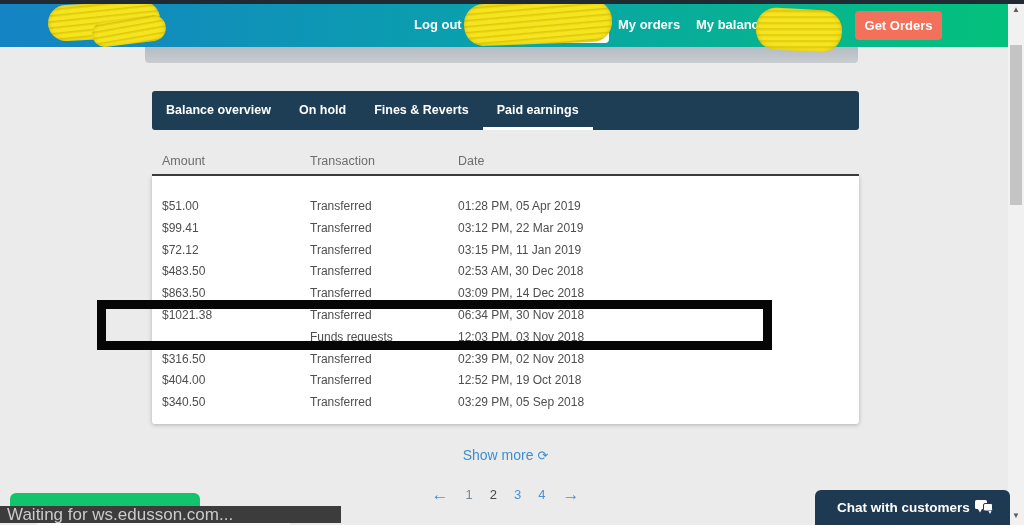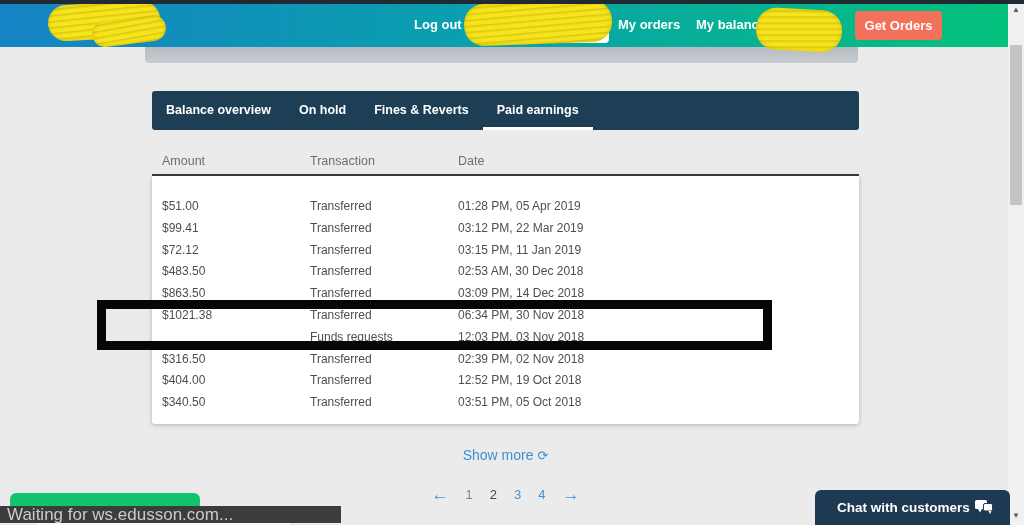--- a/index.html
+++ b/index.html
@@ -165,21 +165,21 @@
         <span class="c-date">02:39 PM, 02 Nov 2018</span>
       </div>
         <div class="t-row">
         <span class="c-amount">$404.00</span>
         <span class="c-trans">Transferred</span>
         <span class="c-date">12:52 PM, 19 Oct 2018</span>
       </div>
         <div class="t-row">
         <span class="c-amount">$340.50</span>
         <span class="c-trans">Transferred</span>
-        <span class="c-date">03:51 PM, 05 Oct 2018</span>
+        <span class="c-date">03:29 PM, 05 Sep 2018</span>
       </div>
       </div>
   </div>
 
   <div class="annotation-rect"></div>
 
   <div class="show-more">
     <span>Show more</span><span class="refresh">⟳</span>
   </div>
 

